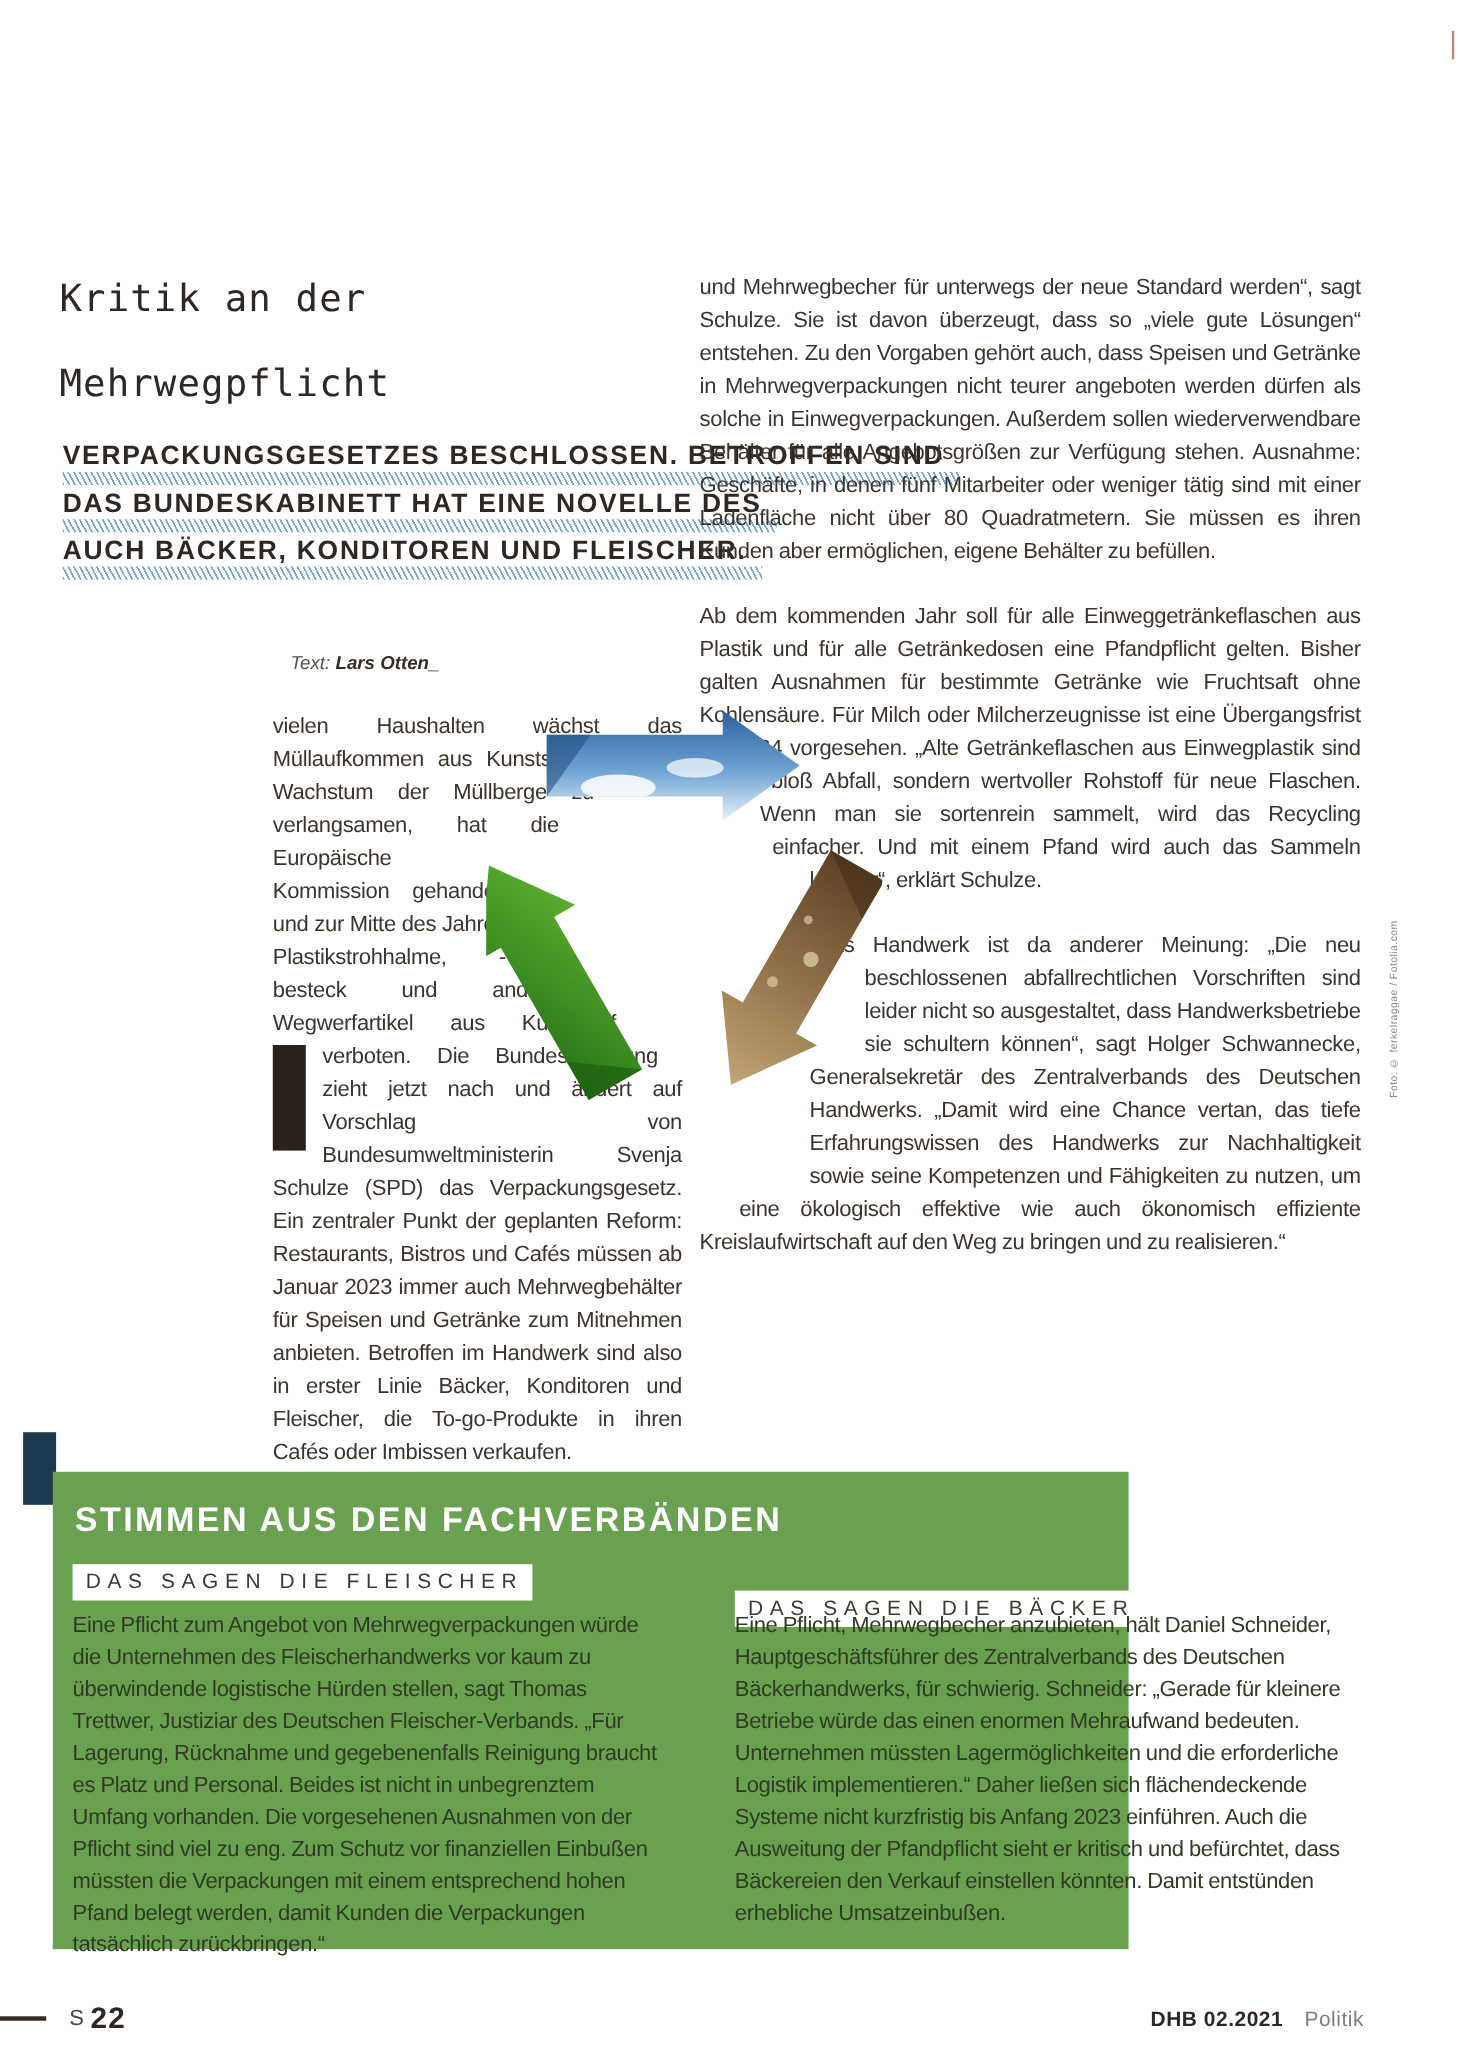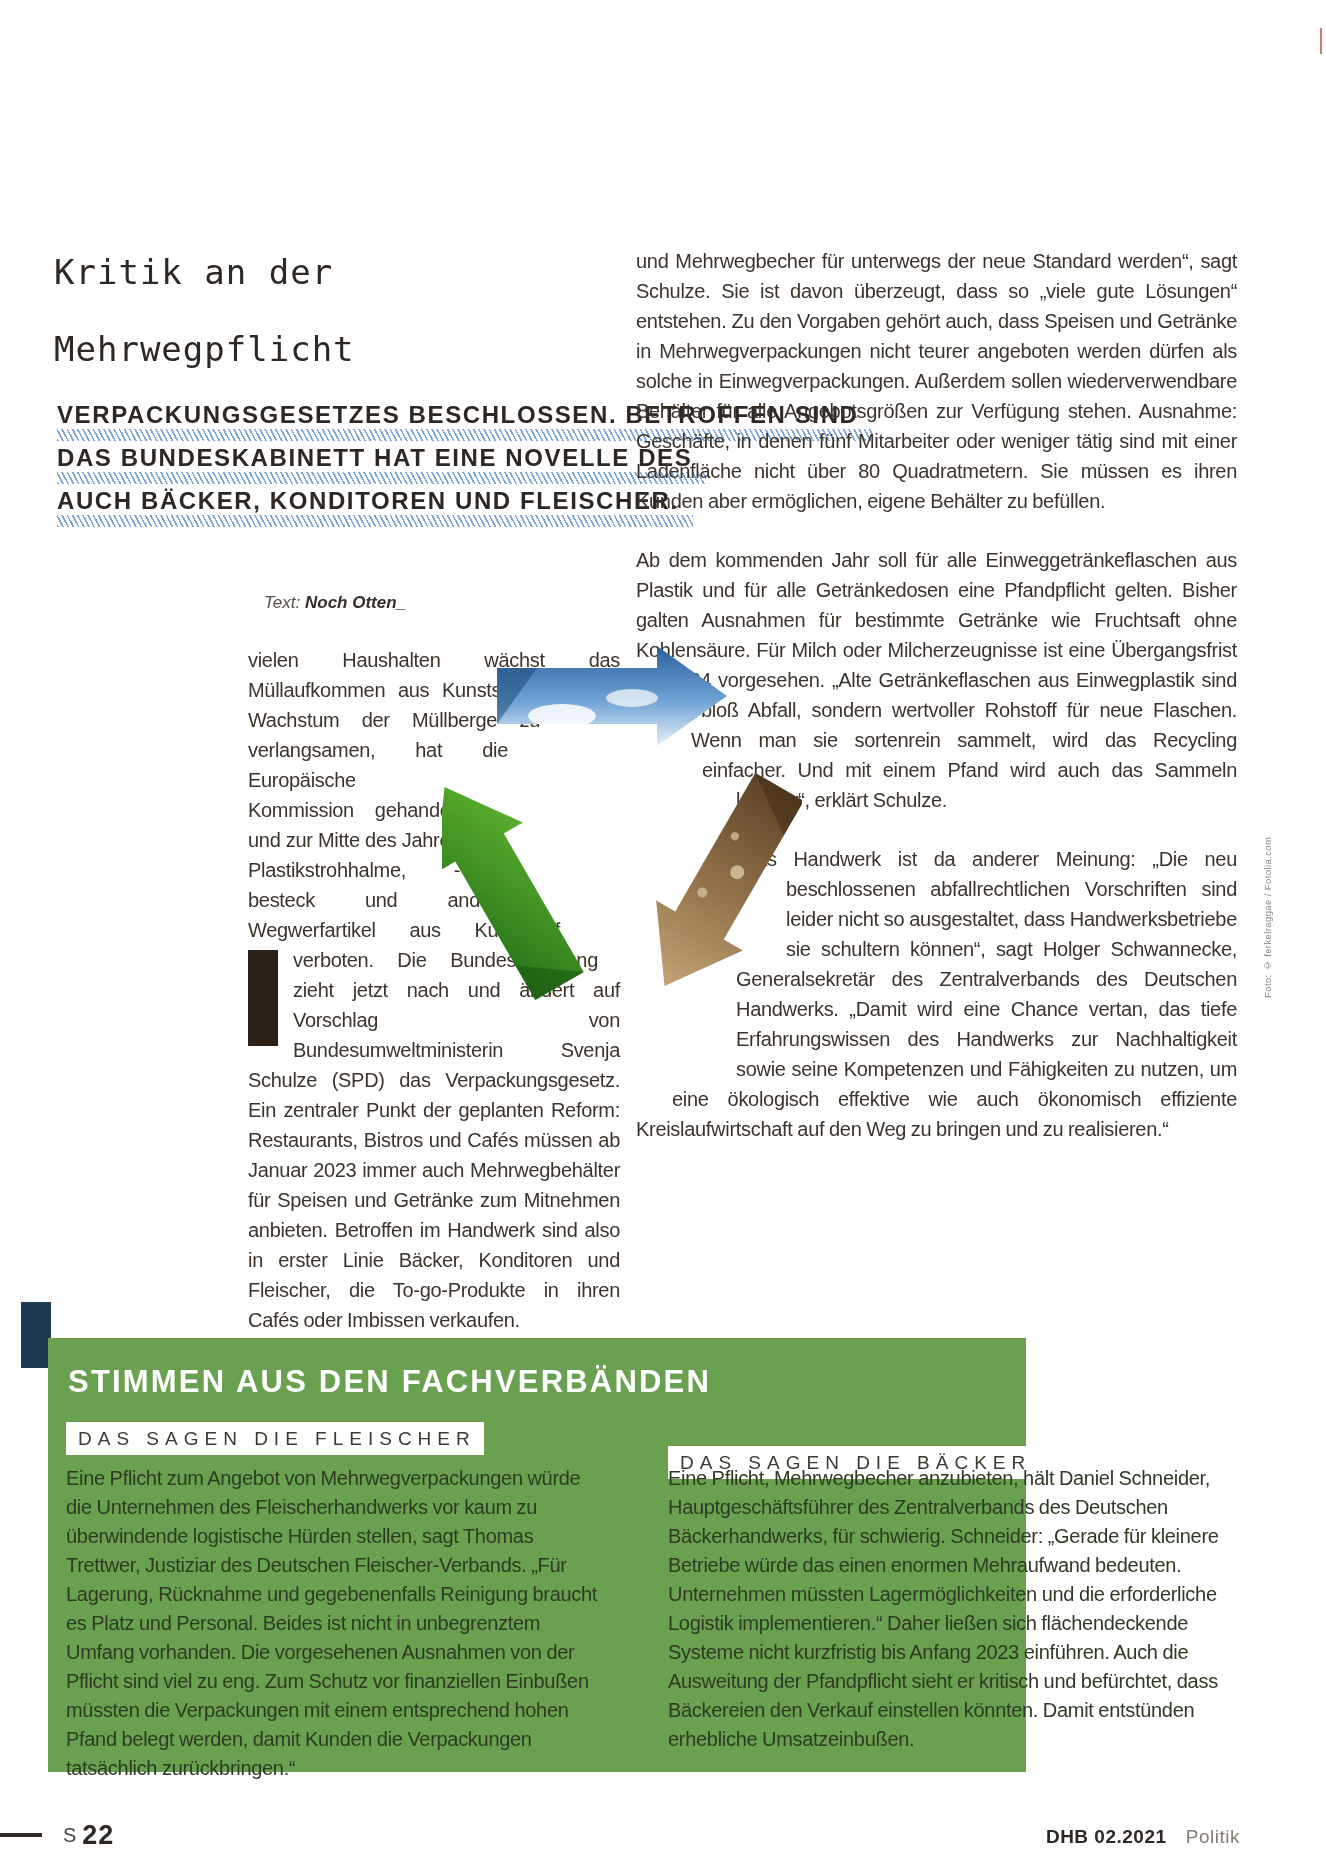--- a/index.html
+++ b/index.html
@@ -87,21 +87,21 @@
   </div>
 
   <div class="standfirst">
     <div class="sf-row"><span class="sf-line">VERPACKUNGSGESETZES BESCHLOSSEN. BETROFFEN SIND</span></div>
     <div class="sf-row"><span class="sf-line">DAS BUNDESKABINETT HAT EINE NOVELLE DES</span></div>
     <div class="sf-row"><span class="sf-line">AUCH BÄCKER, KONDITOREN UND FLEISCHER.</span></div>
   </div>
 
   <div class="byline">
     <span>Text:</span>
-    <b>Noch Otten_</b>
+    <b>Lars Otten_</b>
   </div>
 
   <div class="col col-left">
     <div class="fr" style="width:1px;height:60px;margin-left:-1px;"></div>
     <div class="fr" style="width:80px;height:30px;"></div>
     <div class="fr" style="width:112px;height:30px;"></div>
     <div class="fr" style="width:158px;height:30px;"></div>
     <div class="fr" style="width:160px;height:90px;"></div>
     <div class="fr" style="width:112px;height:30px;"></div>
     <div class="fr" style="width:60px;height:30px;"></div>

